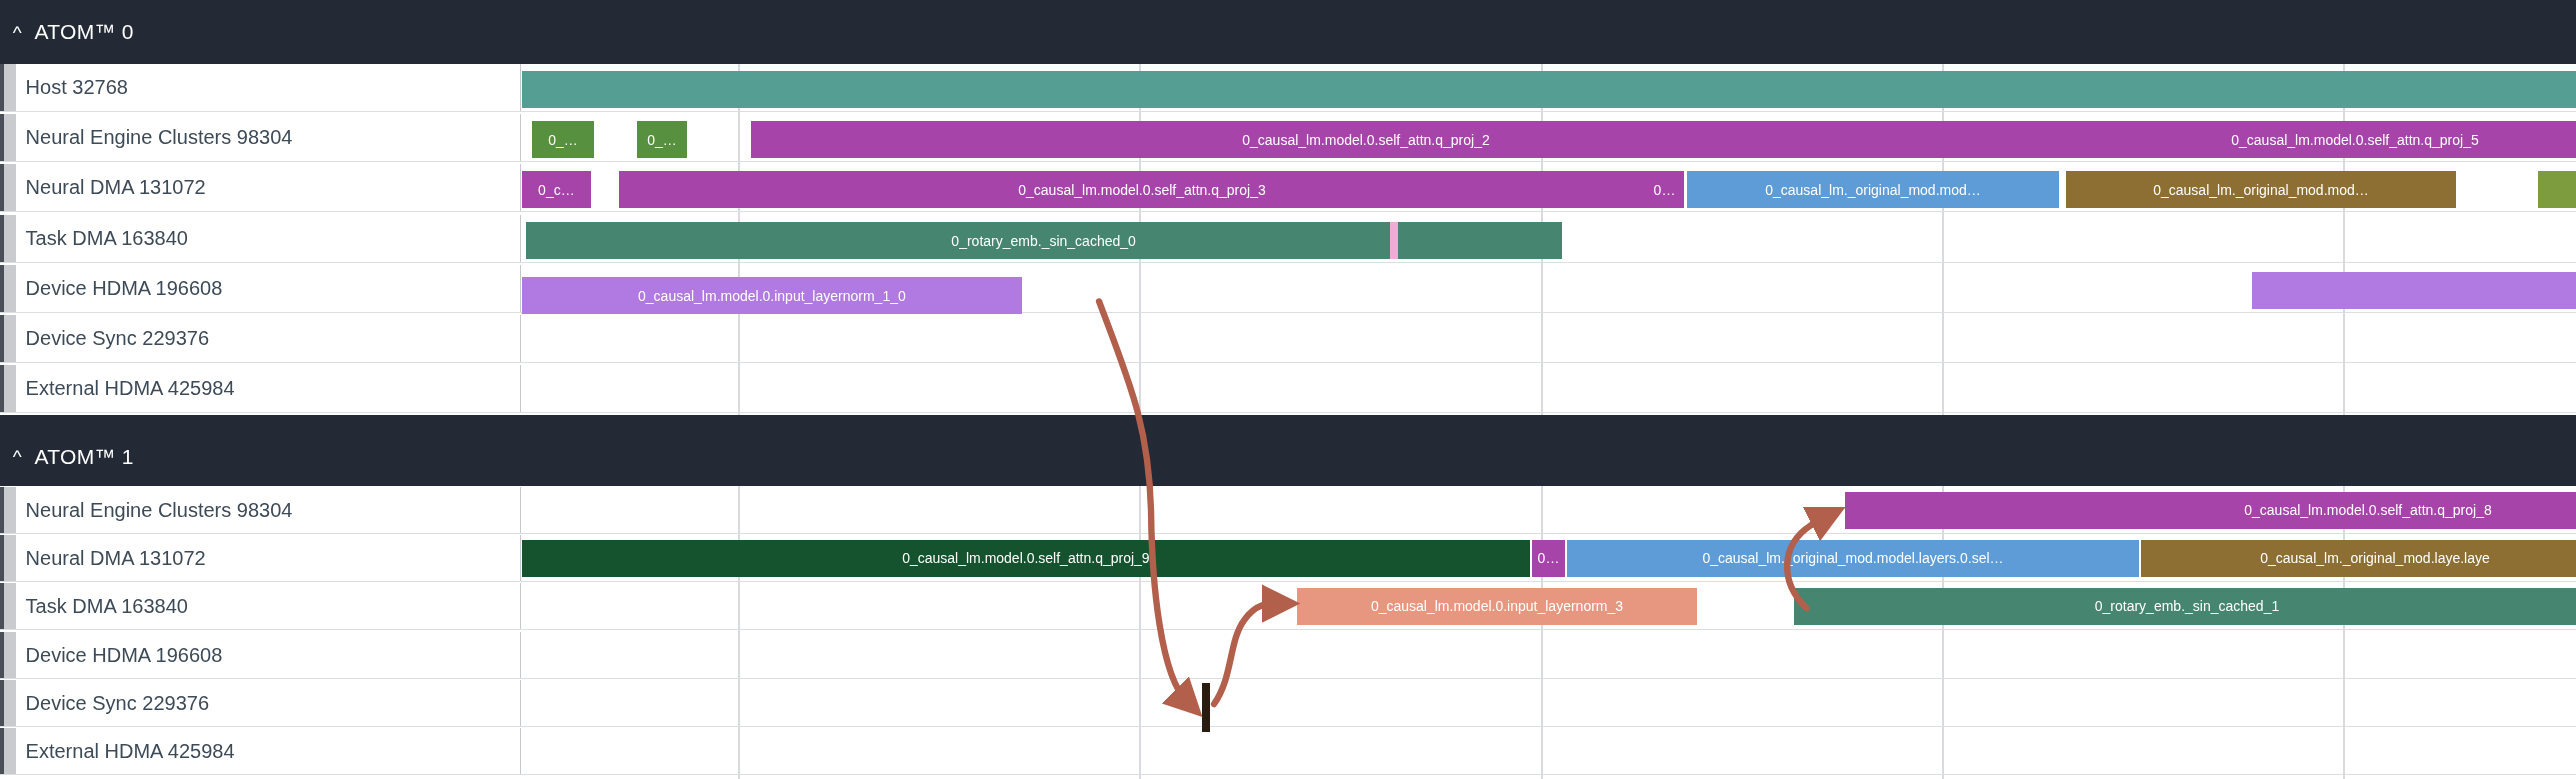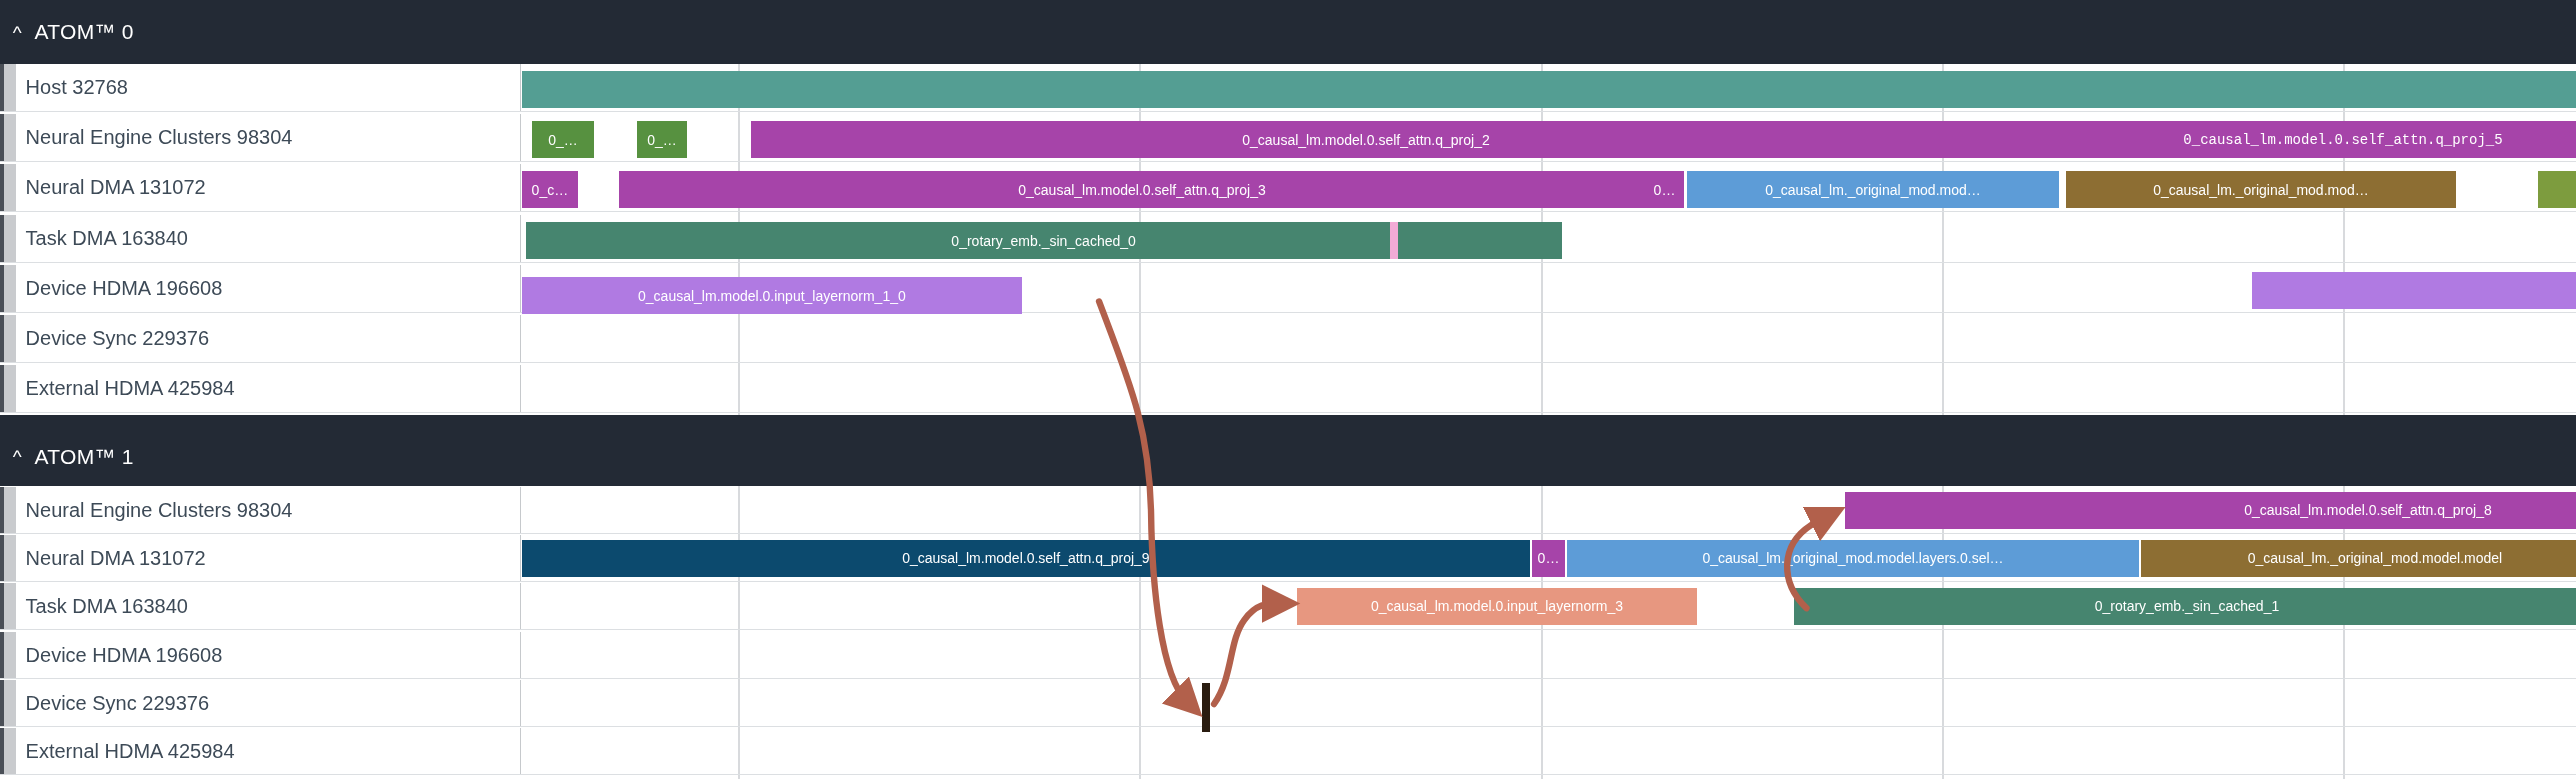--- a/index.html
+++ b/index.html
@@ -67,28 +67,28 @@
           <div class="bar" style="left: 11px; width: 62px; top: 7.3px; height: 37px; background: rgb(87, 145, 64);">
             <span class="lbl">0_…</span>
           </div>
           <div class="bar" style="left: 116px; width: 50px; top: 7.3px; height: 37px; background: rgb(87, 145, 64);">
             <span class="lbl">0_…</span>
           </div>
           <div class="bar" style="left: 230px; width: 1230px; top: 7.3px; height: 37px; background: rgb(166, 68, 169);">
             <span class="lbl">0_causal_lm.model.0.self_attn.q_proj_2</span>
           </div>
           <div class="bar" style="left: 1302px; width: 760px; top: 7.3px; height: 37px; background: rgb(166, 68, 169);">
-            <span class="lbl abs" style="left: 520px; font-family: Liberation Mono, monospace;">0_causal_lm.model.0.self_attn.q_proj_5</span>
+            <span class="lbl abs" style="left: 532px;">0_causal_lm.model.0.self_attn.q_proj_5</span>
           </div>
         </div>
       </div>
       <div class="row" style="top: 164px; height: 48px;">
         <div class="row-label">Neural DMA 131072</div>
         <div class="row-track">
-          <div class="bar" style="left: 0.9px; width: 56px; top: 7.3px; height: 37px; background: rgb(166, 68, 169);">
+          <div class="bar" style="left: 0.9px; width: 69px; top: 7.3px; height: 37px; background: rgb(166, 68, 169);">
             <span class="lbl">0_c…</span>
           </div>
           <div class="bar" style="left: 74px; width: 1046px; top: 7.3px; height: 37px; background: rgb(166, 68, 169); margin-left: 24px;">
             <span class="lbl">0_causal_lm.model.0.self_attn.q_proj_3</span>
           </div>
           <div class="bar" style="left: 1124px; width: 39px; top: 7.3px; height: 37px; background: rgb(166, 68, 169);">
             <span class="lbl">0…</span>
           </div>
           <div class="bar" style="left: 1166px; width: 372px; top: 7.3px; height: 37px; background: rgb(93, 156, 215);">
             <span class="lbl">0_causal_lm._original_mod.mod…</span>
@@ -133,31 +133,31 @@
         <div class="row-label">Neural Engine Clusters 98304</div>
         <div class="row-track">
           <div class="bar" style="left: 1324px; width: 738px; top: 4.6px; height: 37px; background: rgb(166, 68, 169);">
             <span class="lbl abs" style="left: 523px;">0_causal_lm.model.0.self_attn.q_proj_8</span>
           </div>
         </div>
       </div>
       <div class="row" style="top: 535px; height: 47px;">
         <div class="row-label">Neural DMA 131072</div>
         <div class="row-track">
-          <div class="bar" style="left: 0.9px; width: 1008px; top: 4.6px; height: 37px; background: #0c4a6e;">
+          <div class="bar" style="left: 0.9px; width: 1008px; top: 4.6px; height: 37px; background: #14532d;">
             <span class="lbl">0_causal_lm.model.0.self_attn.q_proj_9</span>
           </div>
           <div class="bar" style="left: 1011px; width: 33px; top: 4.6px; height: 37px; background: rgb(166, 68, 169);">
             <span class="lbl">0…</span>
           </div>
           <div class="bar" style="left: 1046px; width: 572px; top: 4.6px; height: 37px; background: rgb(93, 156, 215);">
             <span class="lbl">0_causal_lm._original_mod.model.layers.0.sel…</span>
           </div>
           <div class="bar" style="left: 1620px; width: 442px; top: 4.6px; height: 37px; background: rgb(141, 110, 51);">
-            <span class="lbl abs" style="left: 234px;">0_causal_lm._original_mod.model.model</span>
+            <span class="lbl abs" style="left: 234px;">0_causal_lm._original_mod.laye.laye</span>
           </div>
         </div>
       </div>
       <div class="row" style="top: 583px; height: 47px;">
         <div class="row-label">Task DMA 163840</div>
         <div class="row-track">
           <div class="bar" style="left: 776px; width: 400px; top: 4.6px; height: 37px; background: rgb(231, 151, 128);">
             <span class="lbl">0_causal_lm.model.0.input_layernorm_3</span>
           </div>
           <div class="bar" style="left: 1273px; width: 789px; top: 4.6px; height: 37px; background: rgb(70, 133, 111);">

